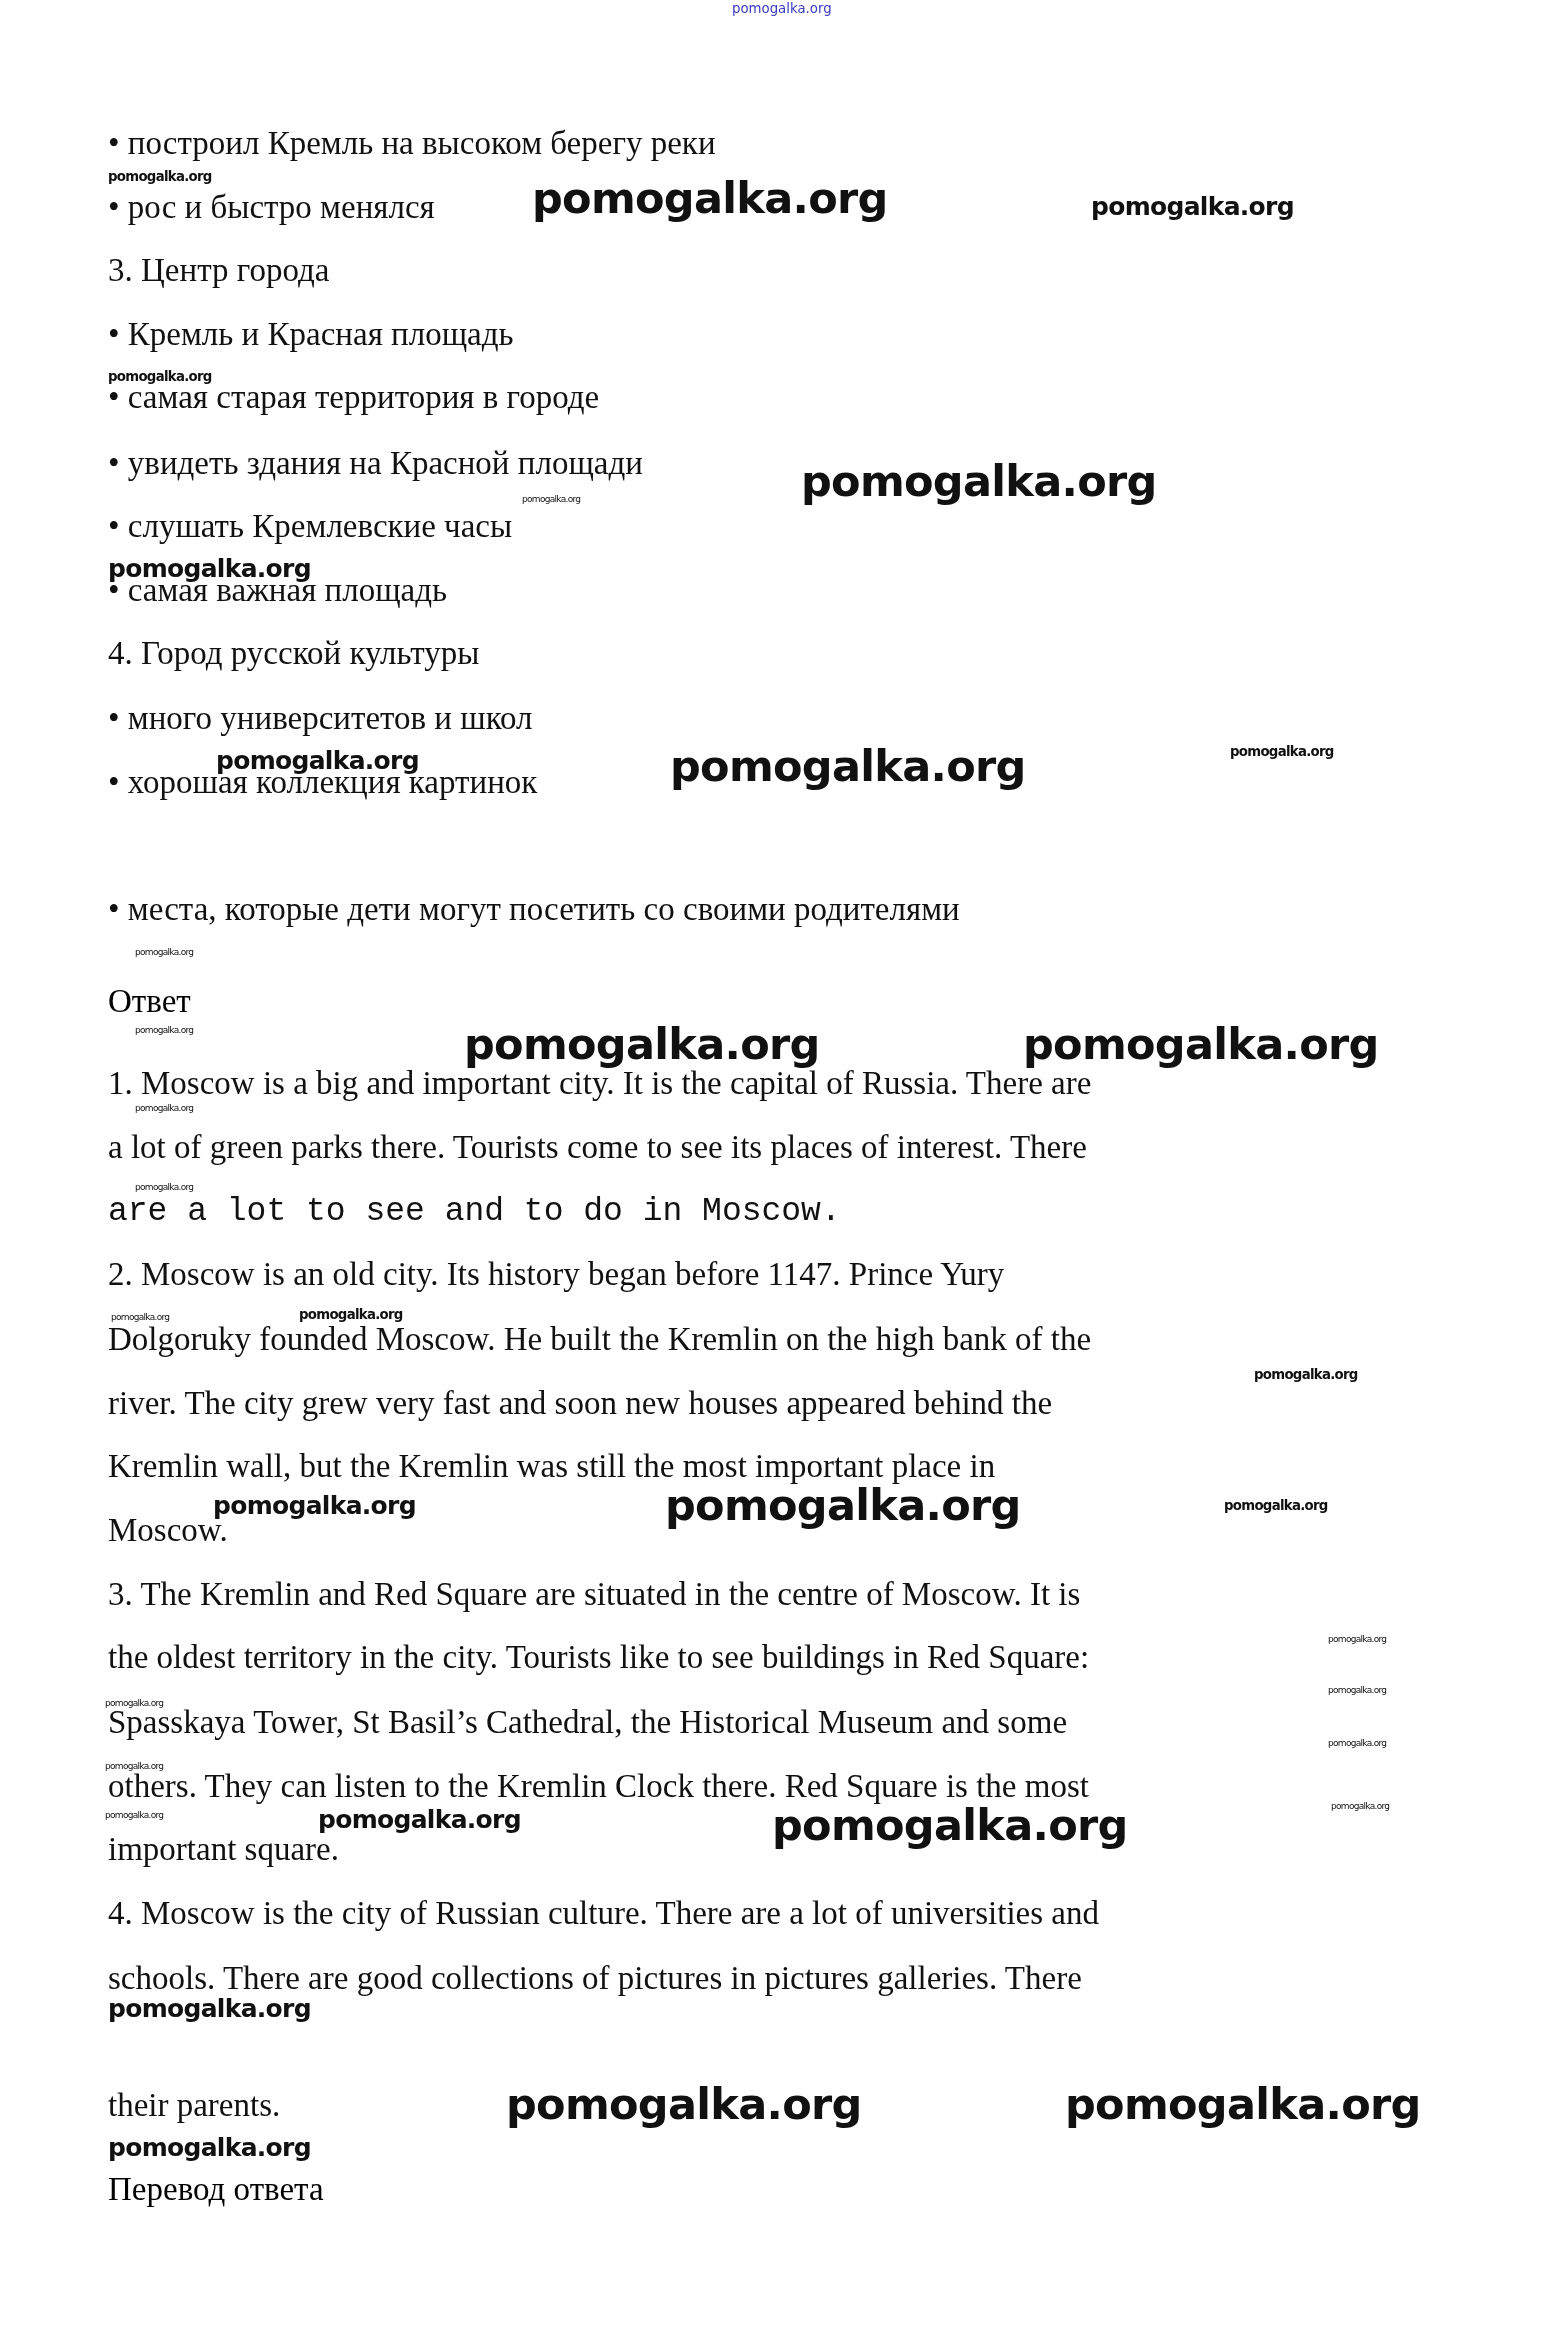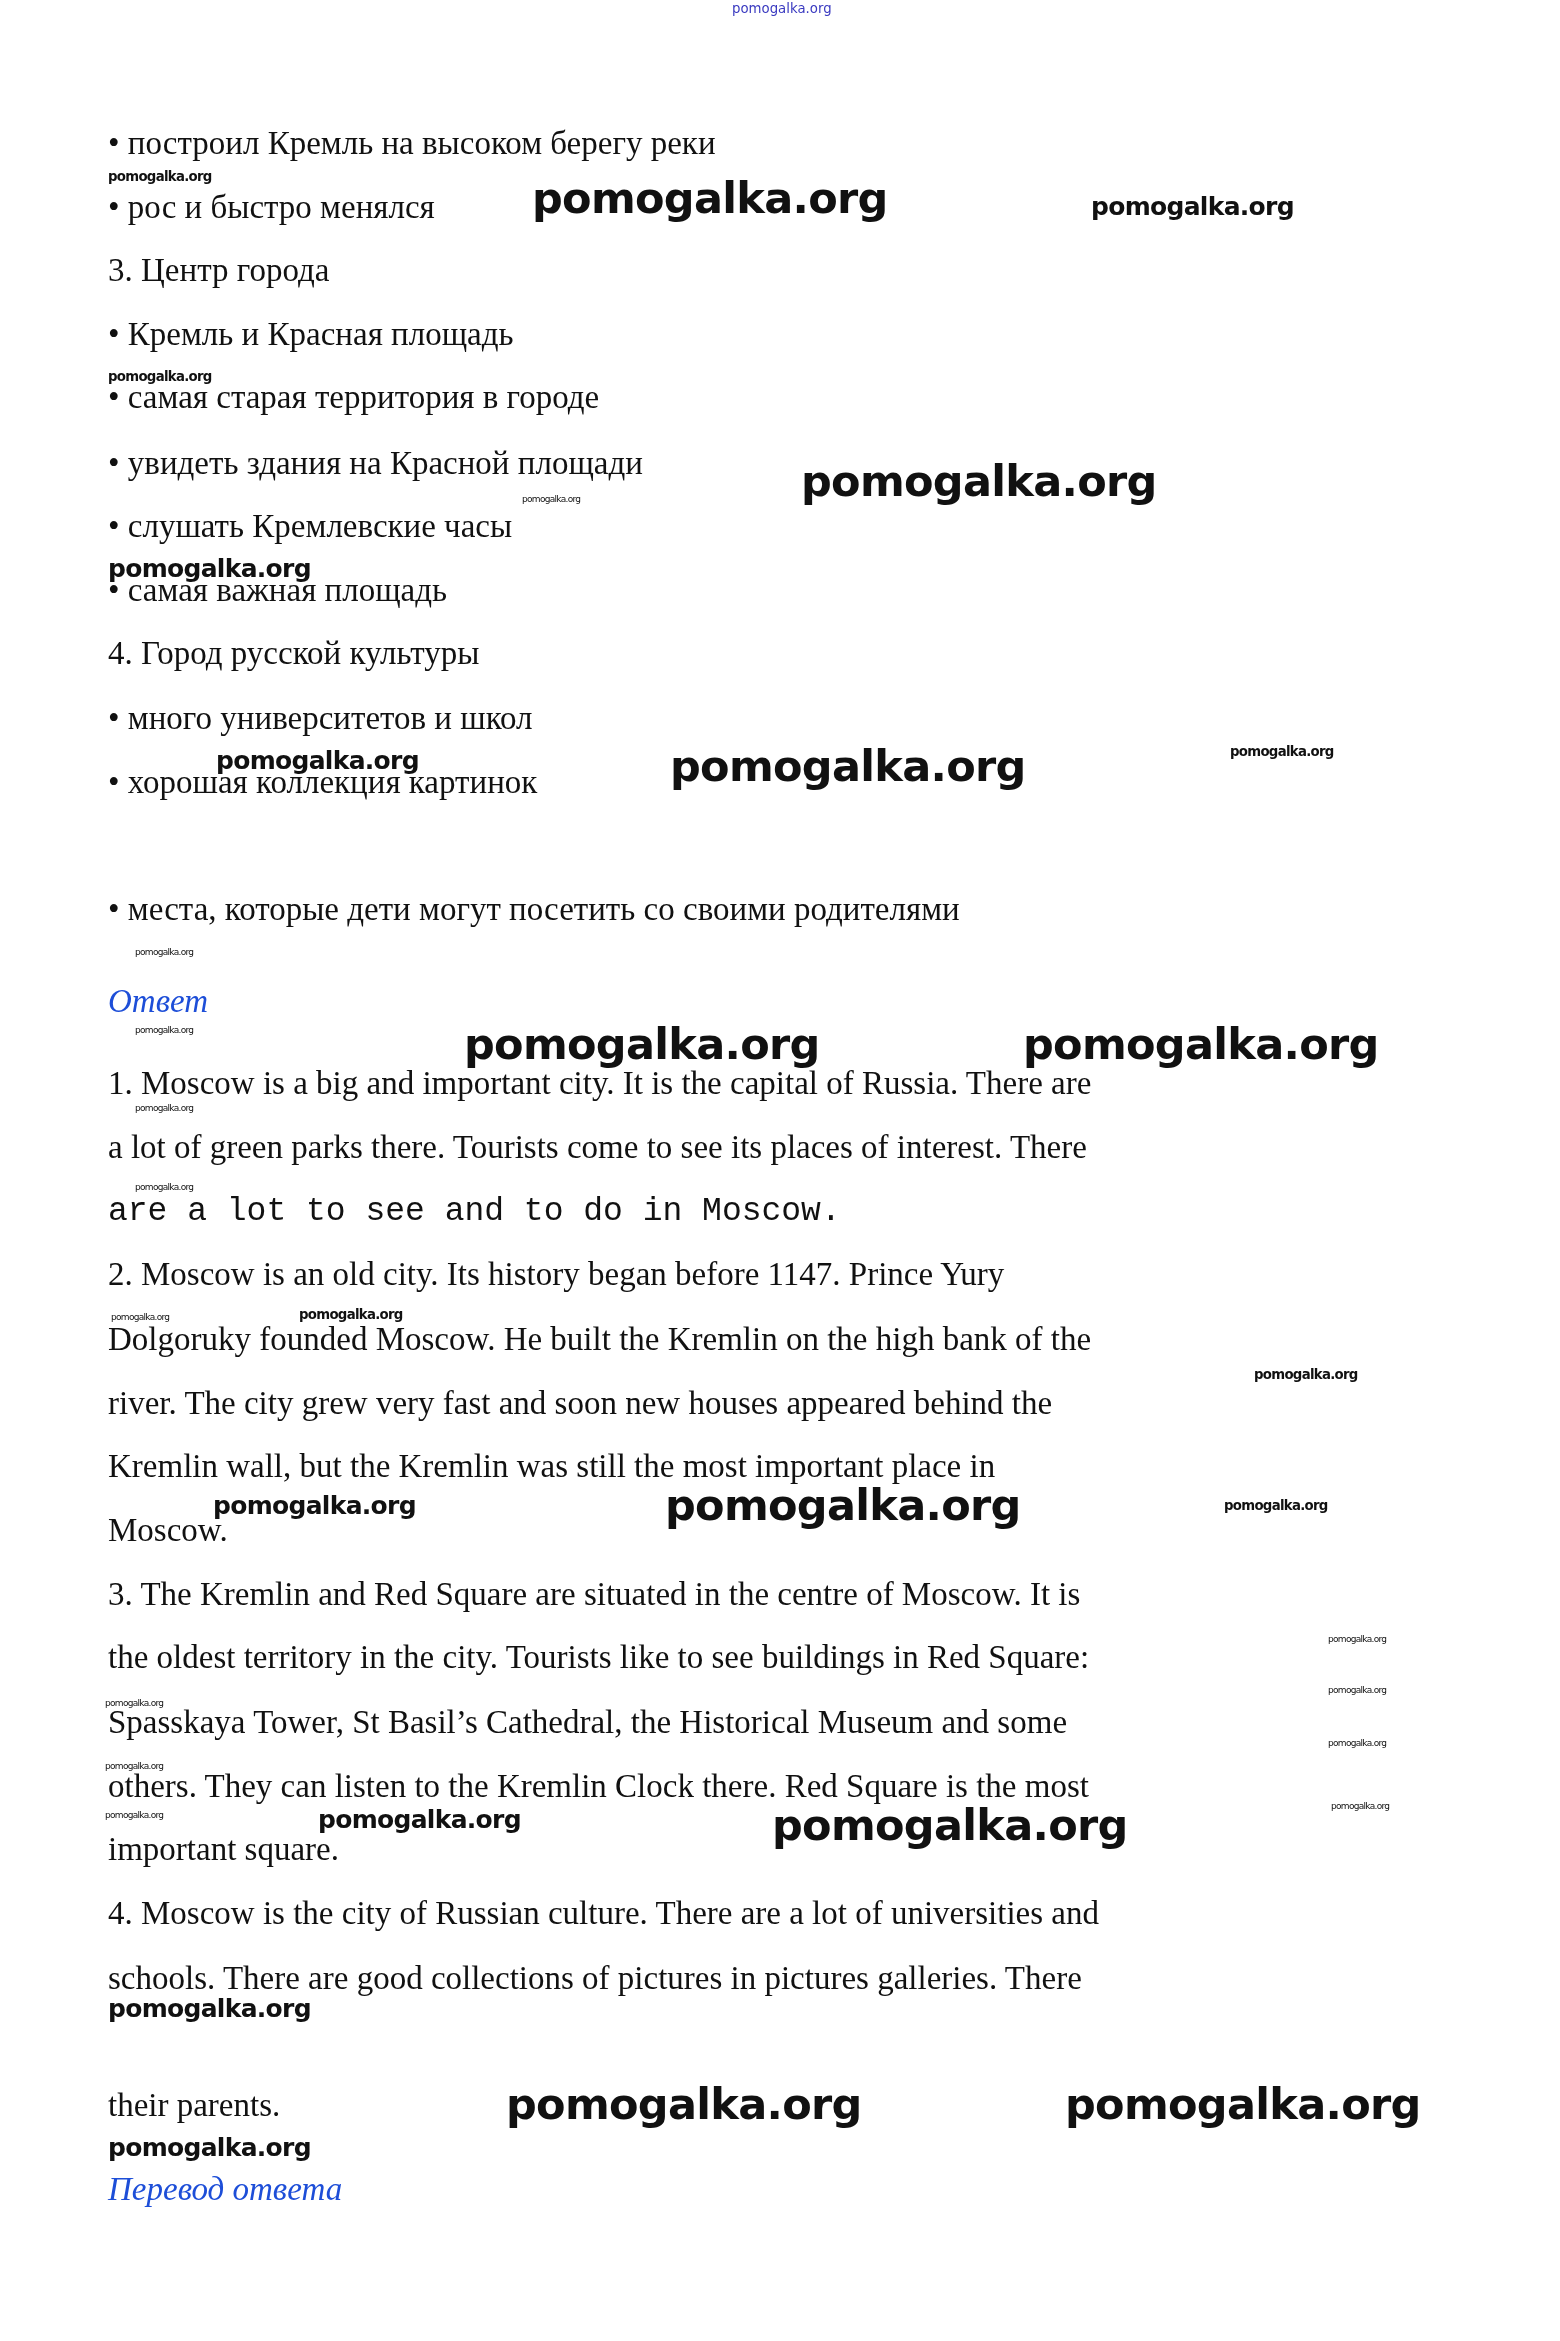--- a/index.html
+++ b/index.html
@@ -4,21 +4,21 @@
 <style>
   html, body { margin: 0; padding: 0; background: #ffffff; }
   body { width: 1561px; height: 2342px; position: relative; overflow: hidden; }
   .page { position: absolute; left: 0; top: 0; width: 1561px; height: 1878px; background: #fff; }
   .line {
     position: absolute; left: 108px; white-space: nowrap;
     font-family: "Liberation Serif", "DejaVu Serif", serif;
     font-size: 33px; color: #111; line-height: 1;
     transform-origin: left top;
   }
-  .italic { font-style: italic; color: #1d4ed8; }
+  .italic { color: #000000; }
   .wm {
     position: absolute; white-space: nowrap;
     font-family: "DejaVu Sans", "Liberation Sans", sans-serif;
     color: #111; line-height: 1; transform-origin: left top;
     letter-spacing: -0.7px;
   }
   .wm-xl { font-size: 43px; font-weight: bold; }
   .wm-m  { font-size: 25px; font-weight: bold; }
   .wm-s  { font-size: 13.3px; font-weight: bold; }
   .wm-xs { font-size: 9px; }

